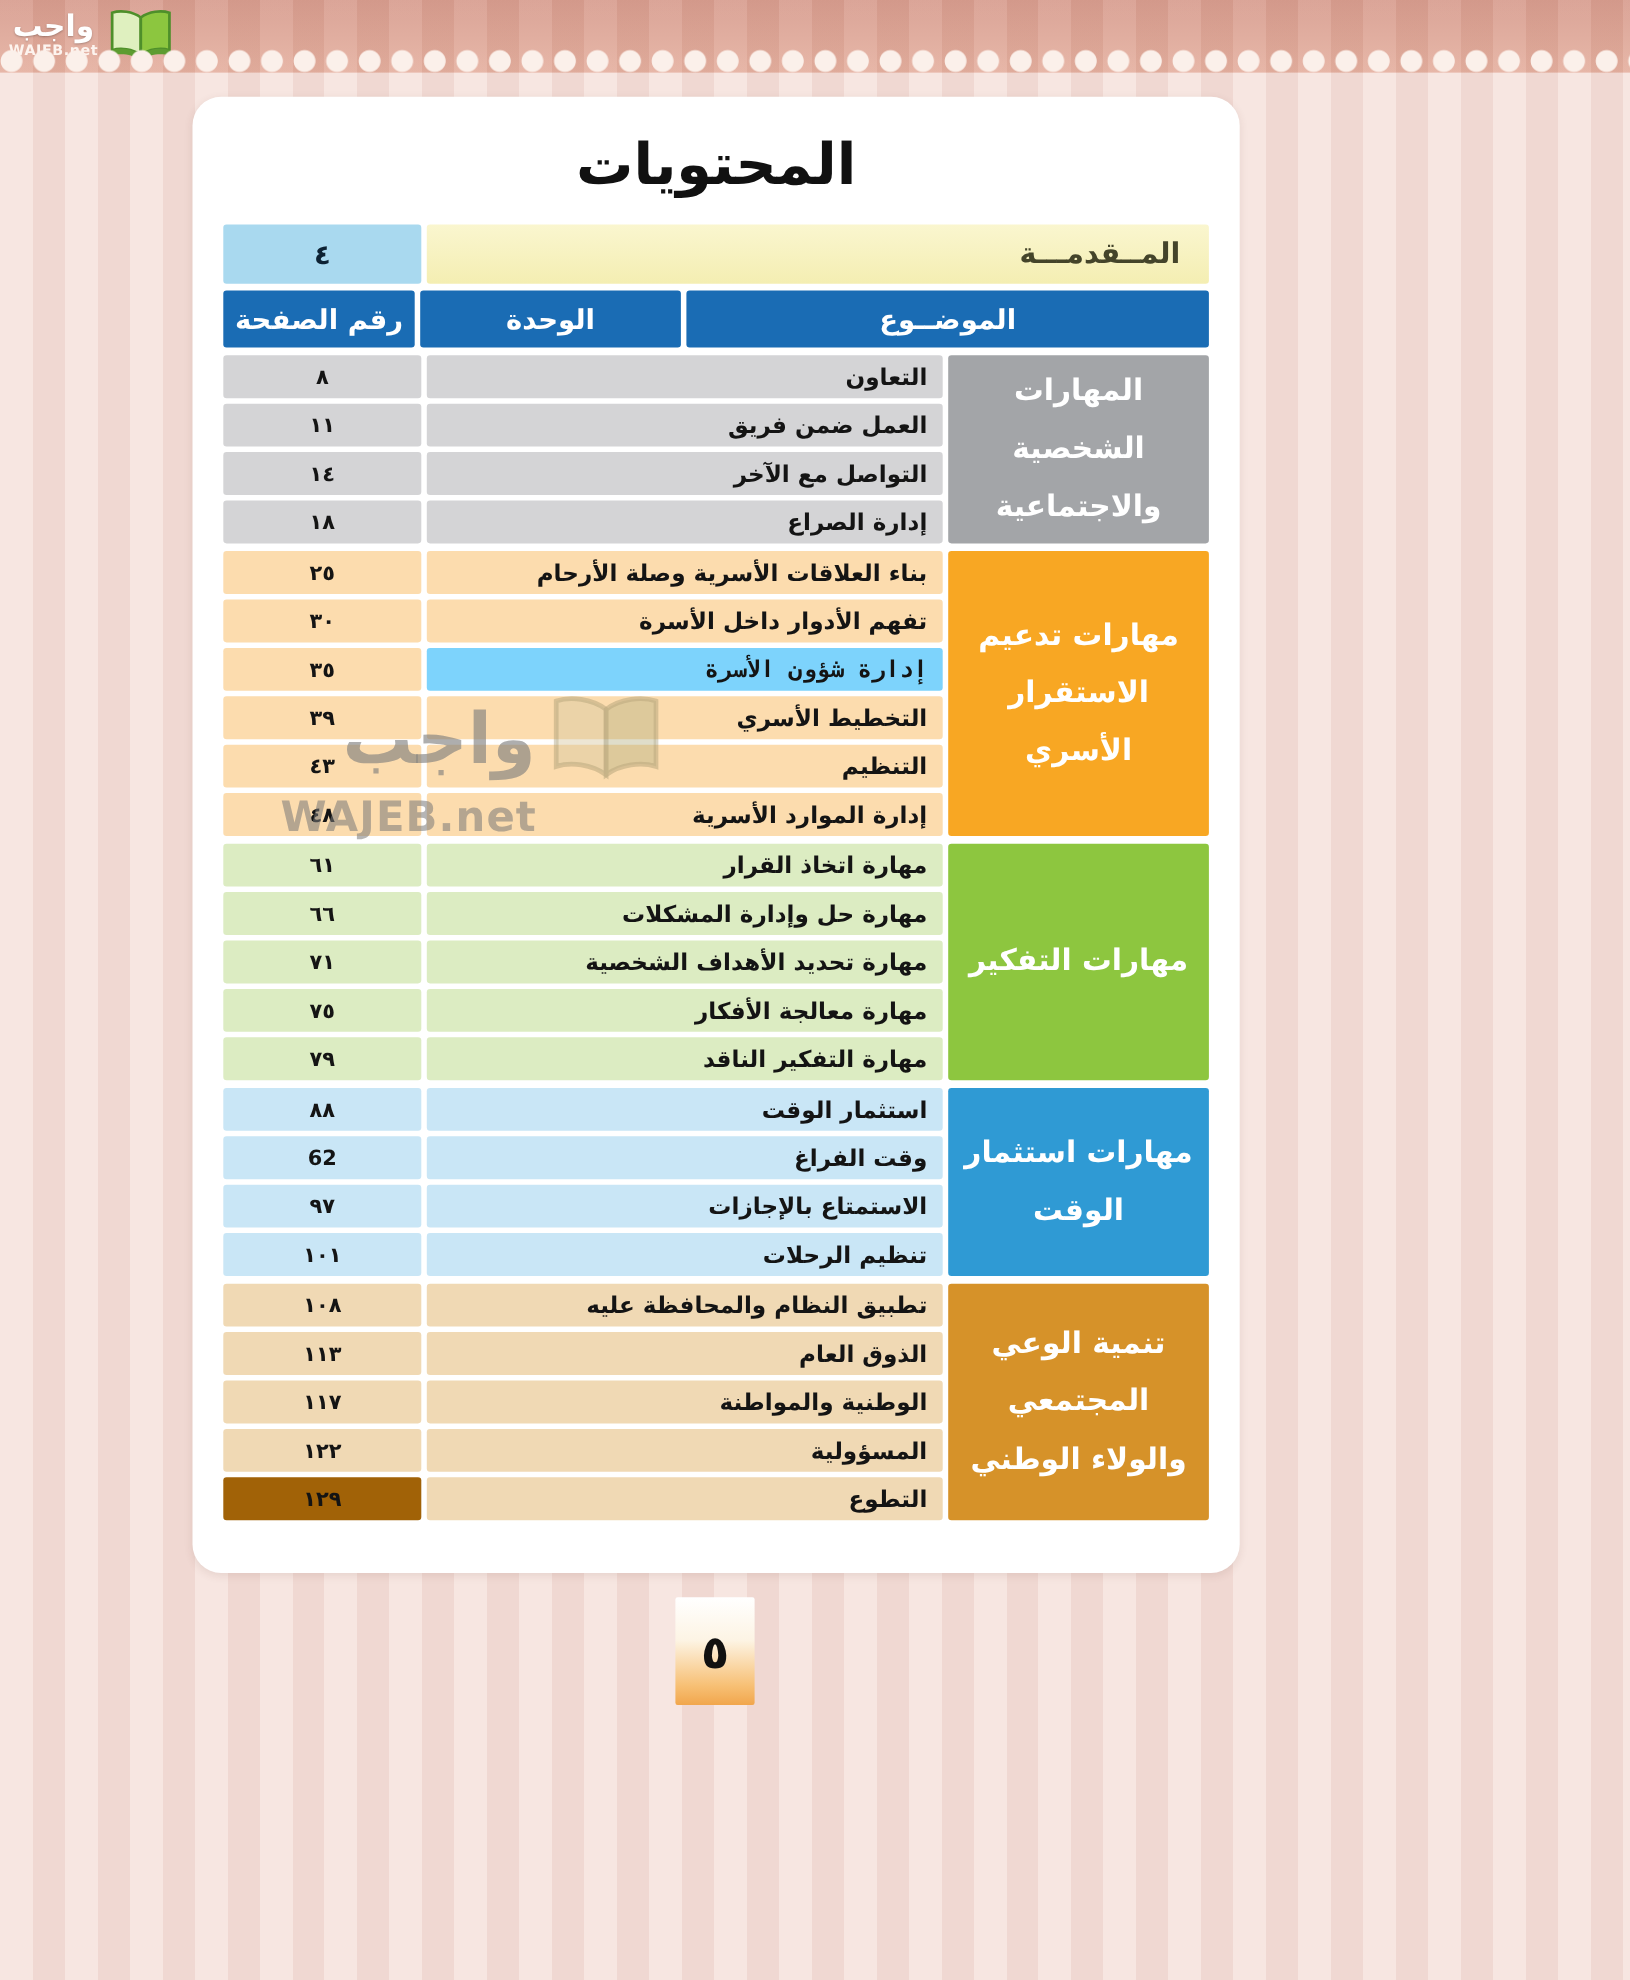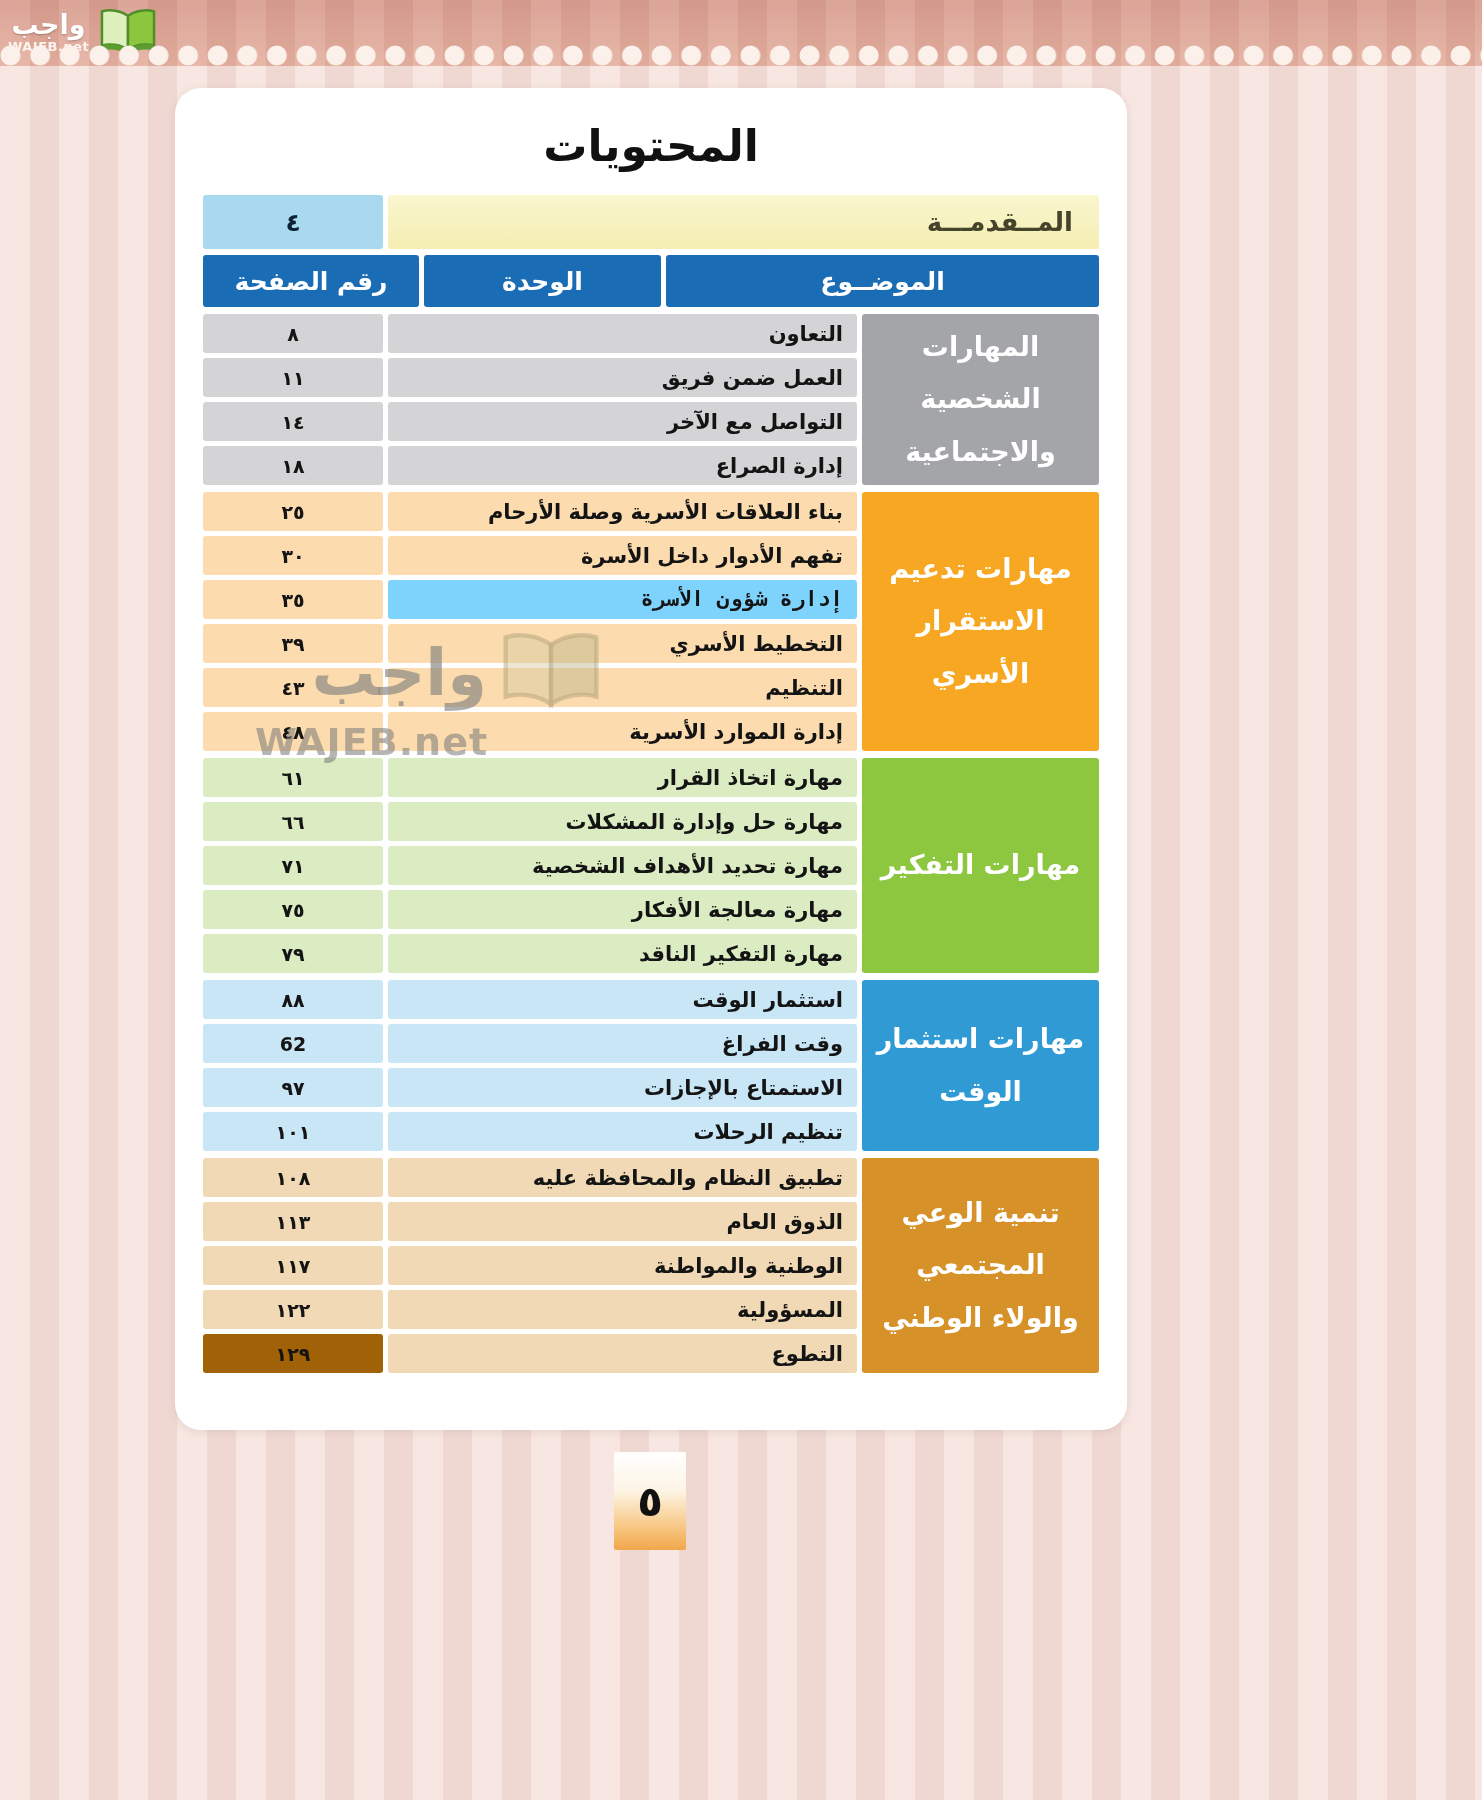--- a/index.html
+++ b/index.html
@@ -42,21 +42,21 @@
   .card {
     position: absolute; top: 88px; left: 175px;
     width: 952px; height: 1342px;
     background: #ffffff;
     border-radius: 26px;
     box-shadow: 0 2px 8px rgba(90,50,40,0.10);
     padding: 24px 28px 0 28px;
   }
   .page-title {
     text-align: center;
-    font-size: 44px;
+    font-size: 52px;
     font-weight: bold;
     color: #111111;
     margin: 8px 0 24px 0;
   }
 
   
   .toc { width: 896px; margin: 0 auto; }
   .cell { border-radius: 3px; }
 
   .intro-row { display: flex; gap: 5px; height: 54px; margin-bottom: 6px; }
@@ -76,21 +76,21 @@
 
   .head-row { display: flex; gap: 5px; height: 52px; margin-bottom: 7px; }
   .head-cell {
     background: #1a6cb4;
     color: #ffffff;
     display: flex; align-items: center; justify-content: center;
     font-size: 25px; font-weight: bold;
   }
   .head-unit { width: 237px; }
   .head-topic { flex: 1; }
-  .head-page { width: 216px; }
+  .head-page { width: 174px; }
 
   .toc-section { display: flex; gap: 5px; margin-bottom: 7px; }
   .unit-cell {
     width: 237px;
     color: #ffffff;
     display: flex; align-items: center; justify-content: center;
     text-align: center;
     font-size: 27px; font-weight: bold;
     line-height: 1.95;
     padding: 6px 14px;

